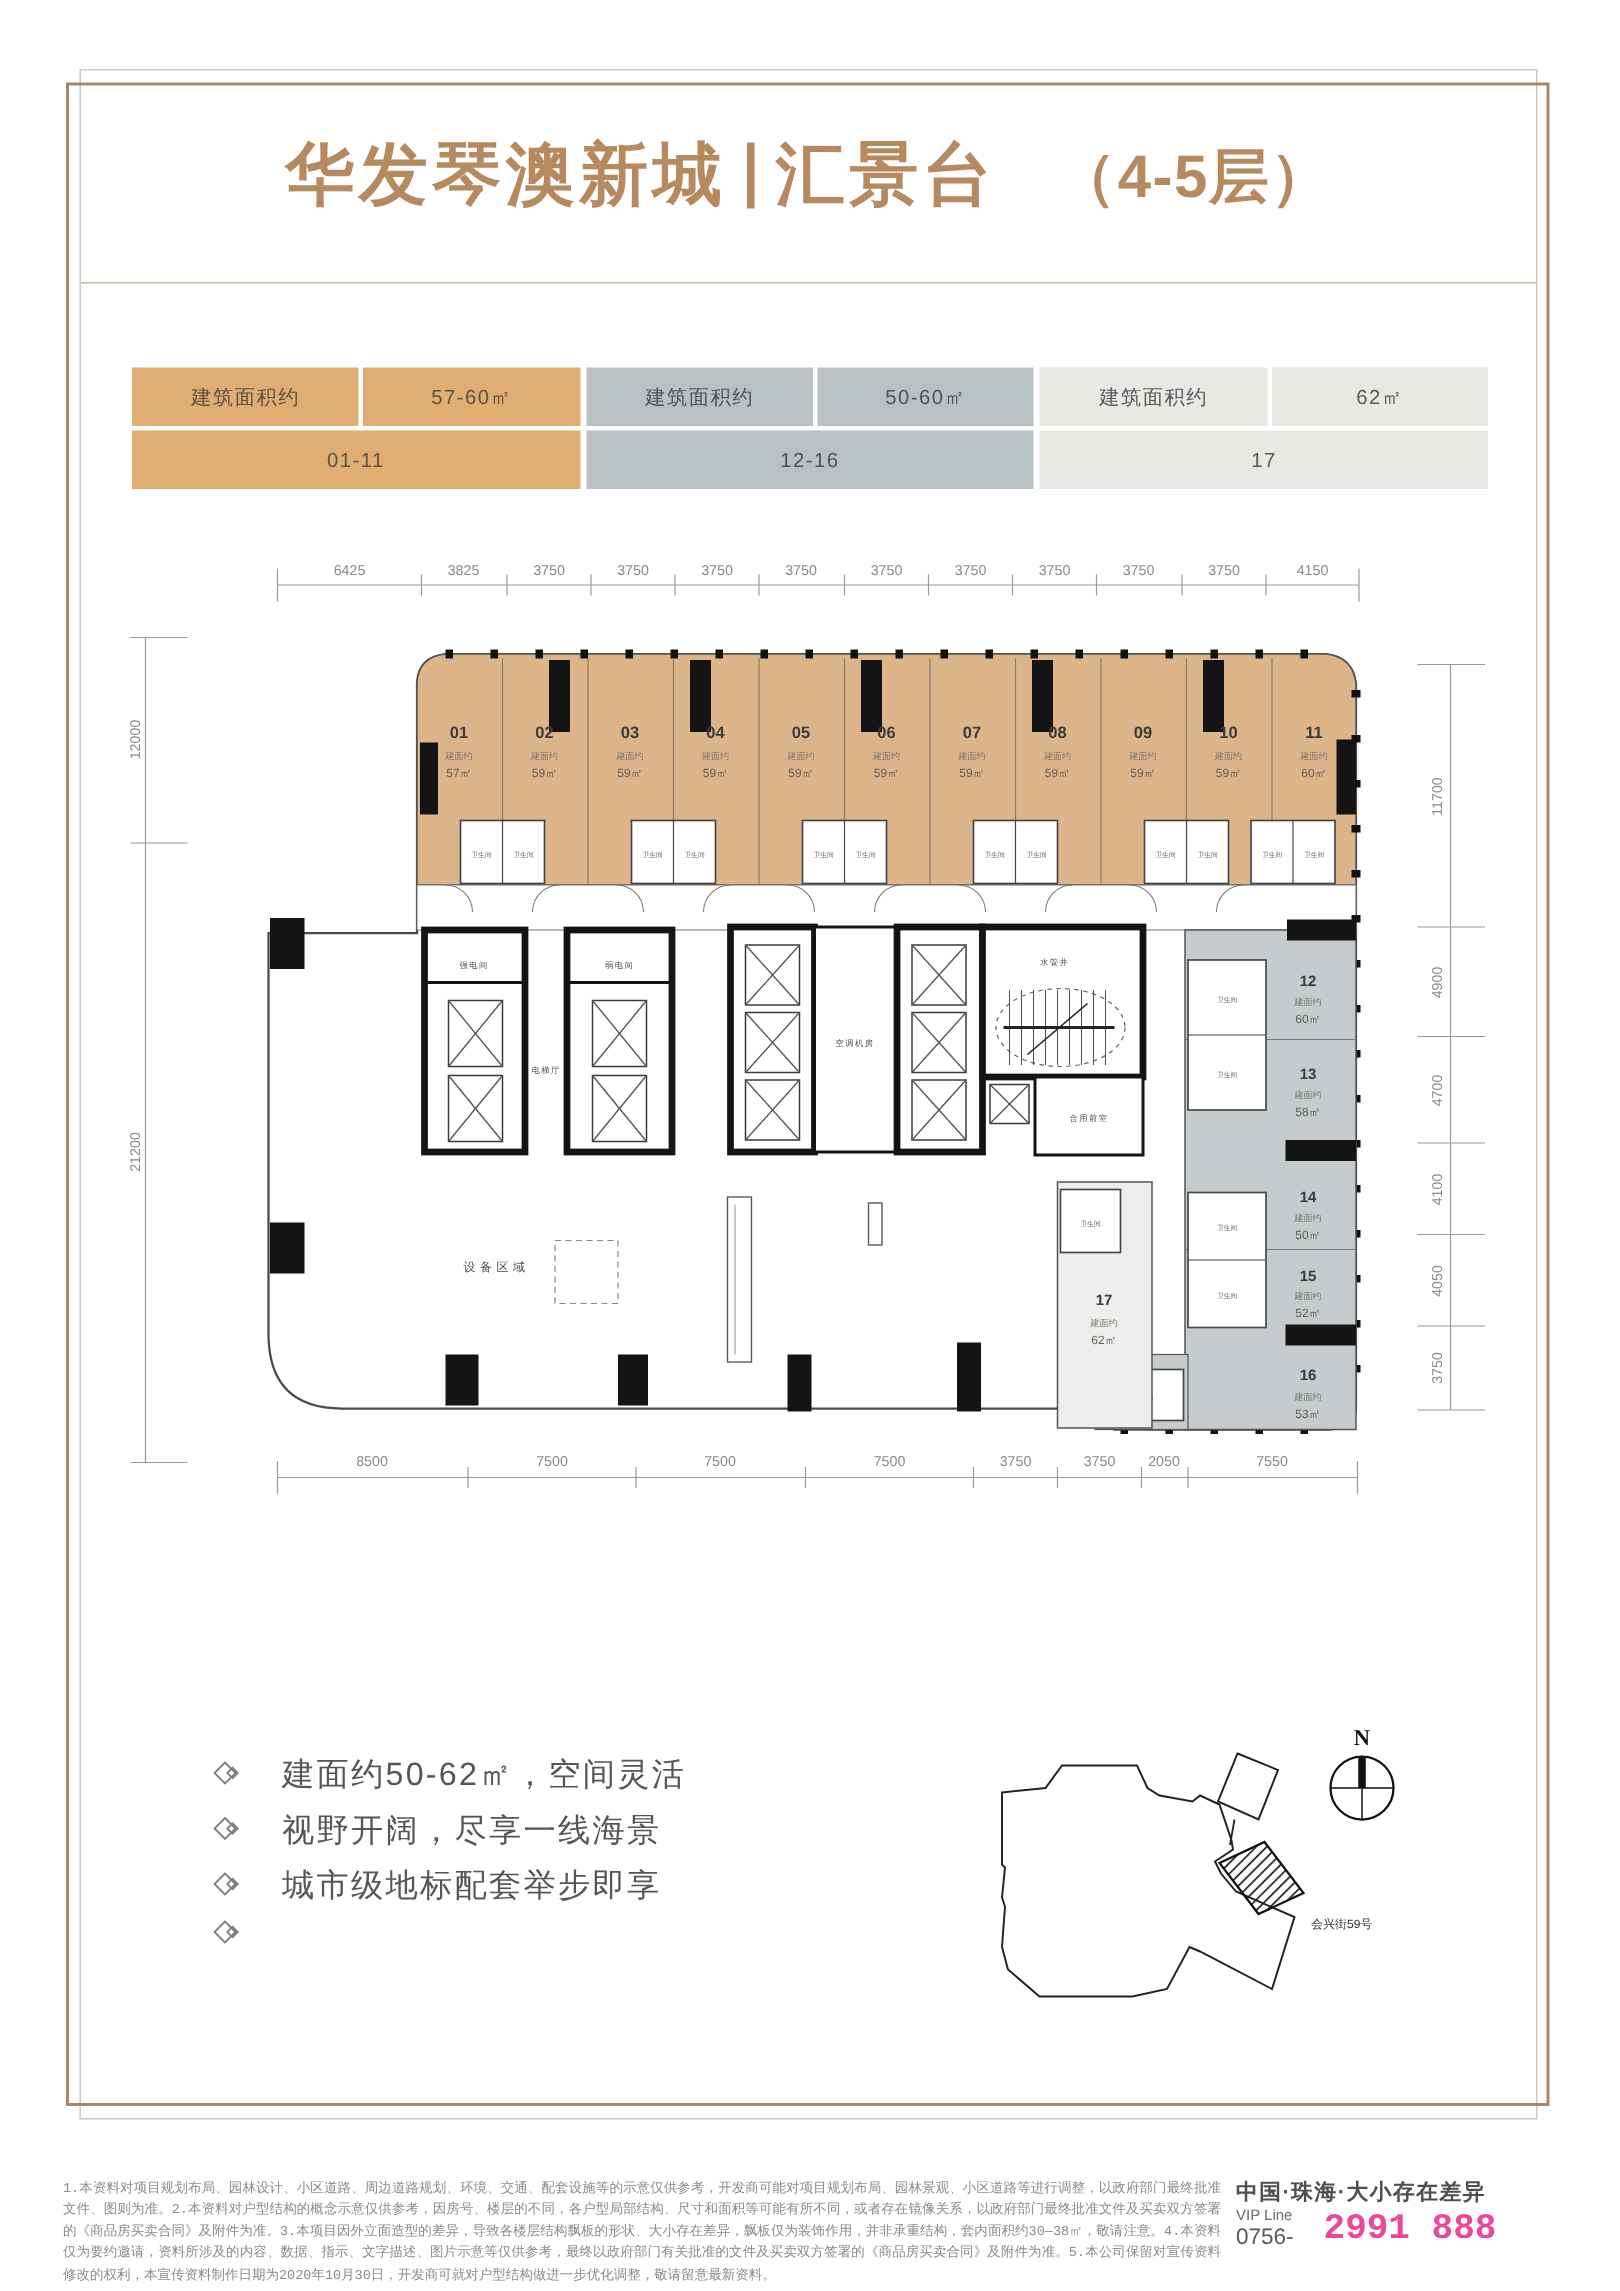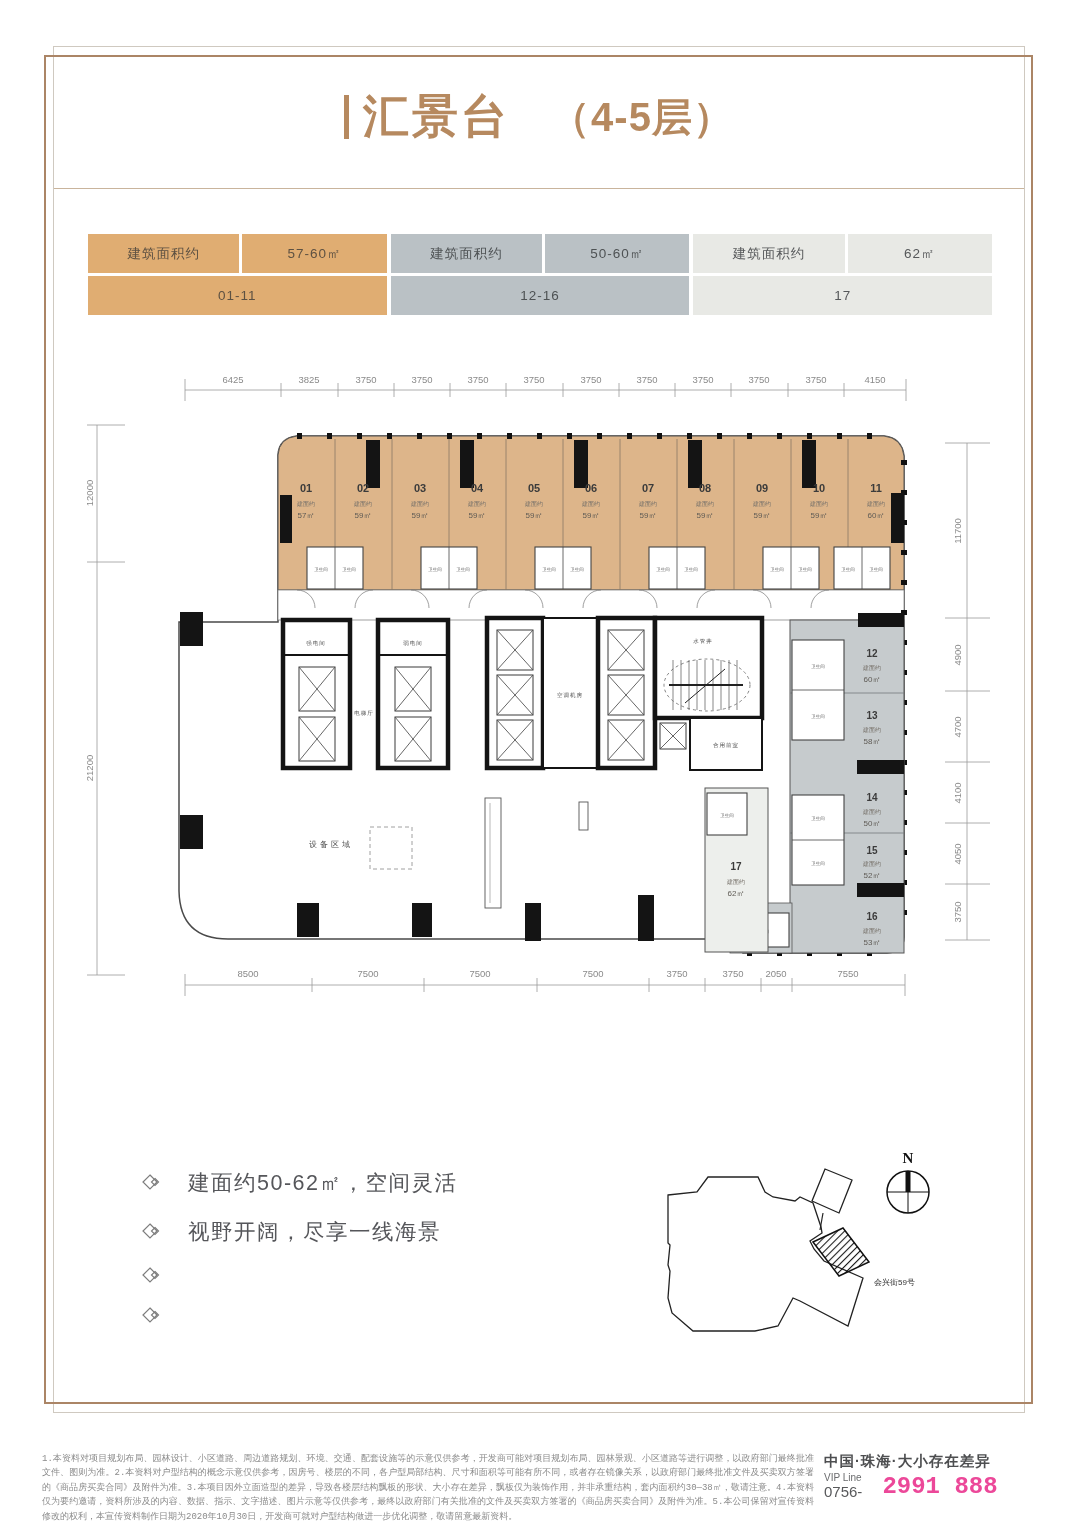--- a/index.html
+++ b/index.html
@@ -9,21 +9,21 @@
   .frame-gray{position:absolute;left:53px;top:46px;right:55px;bottom:114px;border:1px solid #cfc9c0;}
   .frame-tan{position:absolute;left:44px;top:55px;right:47px;bottom:123px;border:2px solid #ab8566;}
   .title-sep{position:absolute;left:54px;right:56px;top:188px;height:1px;background:#c9b49c;}
   
   .header{position:absolute;left:53px;right:55px;top:48px;height:138px;
           display:flex;align-items:center;justify-content:center;gap:14px;color:#b6895f;}
   .title-main,.title-sub{font-size:46px;font-weight:700;letter-spacing:3px;}
   .title-floor{font-size:40px;font-weight:700;letter-spacing:1px;margin-left:26px;}
   .title-divider{width:5px;height:44px;background:#b6895f;}
   
-  .area-table{position:absolute;left:88px;top:234px;width:904px;display:grid;
+  .area-table{position:absolute;left:88px;top:245px;width:904px;display:grid;
               grid-template-columns:1fr 1fr 1fr;column-gap:4px;row-gap:0;}
   .atcol{display:grid;grid-template-rows:39px 39px;row-gap:3px;}
   .athead{display:grid;grid-template-columns:1.05fr 1fr;column-gap:3px;}
   .atcell{display:flex;align-items:center;justify-content:center;font-size:13.5px;color:#55514a;letter-spacing:1px;}
   .c1 .atcell{background:#e0ad72;color:#5d5142;}
   .c2 .atcell{background:#bac1c5;color:#4e5254;}
   .c3 .atcell{background:#e8e9e5;color:#56585a;}
   
   svg text{font-family:"Liberation Sans","DejaVu Sans",sans-serif;}
   .tno{font-size:11px;font-weight:700;fill:#3b3b3b;text-anchor:middle;}
@@ -31,21 +31,21 @@
   .tlb{font-size:6px;fill:#77726a;text-anchor:middle;}
   .tar{font-size:8px;fill:#5f5b55;text-anchor:middle;}
   .dim{font-size:9.5px;fill:#8a8a8a;text-anchor:middle;}
   .room{font-size:5.5px;fill:#4e4e4e;text-anchor:middle;letter-spacing:1px;}
   .bath{font-size:4.5px;fill:#666;text-anchor:middle;}
   .wall{fill:#ffffff;stroke:#141414;stroke-width:4.5;}
   .thin{fill:none;stroke:#555;stroke-width:0.9;}
   .shaft{fill:#fff;stroke:#3a3a3a;stroke-width:1;}
   .col{fill:#141414;}
   
-  .bullets{position:absolute;left:142px;top:1168px;display:flex;flex-direction:column;gap:20px;}
+  .bullets{position:absolute;left:142px;top:1168px;display:flex;flex-direction:column;gap:8px;}
   .bullet{display:flex;align-items:center;gap:26px;color:#55565a;font-size:21.5px;letter-spacing:1.5px;}
   .bicon{width:20px;height:20px;flex:0 0 auto;}
   .bicon polygon{fill:none;stroke:#7d7d7d;stroke-width:1.2;}
   
   .footer{position:absolute;left:42px;right:38px;top:1452px;display:flex;justify-content:space-between;align-items:flex-start;}
   .disclaimer{width:772px;margin:0 0 0 0;font-size:9px;line-height:1.6;color:#8b8b8b;text-align:justify;font-family:Liberation Mono, monospace;}
   .brandbox{width:218px;color:#4d4e50;}
   .brand{font-size:14.5px;font-weight:700;letter-spacing:1px;white-space:nowrap;}
   .phone-row{display:flex;align-items:flex-end;margin-top:2px;}
   .phone-left{display:flex;flex-direction:column;line-height:1.05;margin-right:20px;}
@@ -55,20 +55,21 @@
 </style>
 </head>
 <body>
 
 <div class="page">
 
   <div class="frame-gray"></div>
   <div class="frame-tan"></div>
 
   <div class="header">
+    <span class="title-main">华发琴澳新城</span>
     <span class="title-divider"></span>
     <span class="title-sub">汇景台</span>
     <span class="title-floor">（4-5层）</span>
   </div>
   <div class="title-sep"></div>
 
   <div class="area-table">
     <div class="atcol c1">
       <div class="athead">
         <div class="atcell">建筑面积约</div>
@@ -444,20 +445,21 @@
           <polygon points="8,2 15,9 8,16 1,9"></polygon>
           <polygon points="13,5.5 16.5,9 13,12.5 9.5,9"></polygon>
         </svg>
       <span>视野开阔，尽享一线海景</span>
     </div>
     <div class="bullet">
       <svg class="bicon" viewBox="0 0 20 20">
           <polygon points="8,2 15,9 8,16 1,9"></polygon>
           <polygon points="13,5.5 16.5,9 13,12.5 9.5,9"></polygon>
         </svg>
+      <span>城市级地标配套举步即享</span>
     </div>
     <div class="bullet">
       <svg class="bicon" viewBox="0 0 20 20">
           <polygon points="8,2 15,9 8,16 1,9"></polygon>
           <polygon points="13,5.5 16.5,9 13,12.5 9.5,9"></polygon>
         </svg>
     </div>
   </div>
 
   <svg style="position:absolute;left:650px;top:1135px;" width="330" height="240" viewBox="0 0 330 240">

